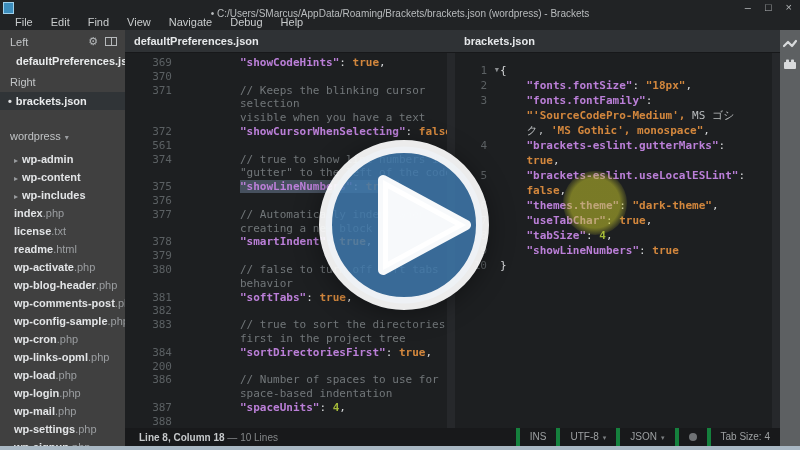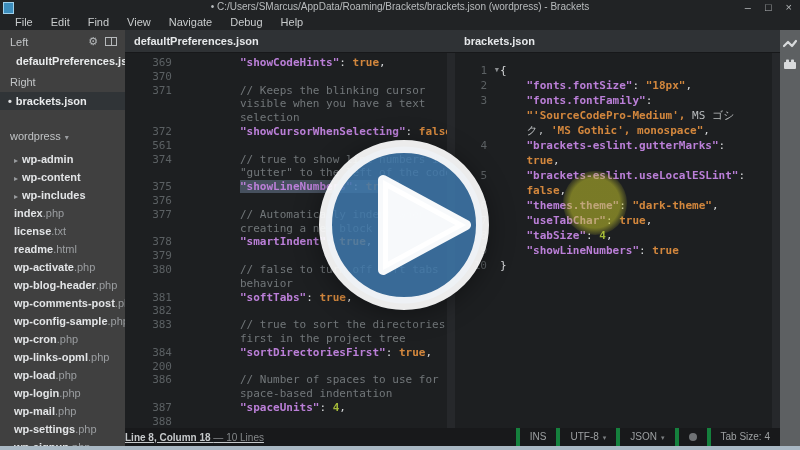--- a/index.html
+++ b/index.html
@@ -3,21 +3,21 @@
 <meta charset="utf-8">
 <style>
   html,body{margin:0;padding:0;background:#000;}
   #stage{position:relative;width:800px;height:450px;overflow:hidden;
     font-family:"Liberation Sans",sans-serif;background:#1d1f21;-webkit-font-smoothing:antialiased;}
 
   
   #titlebar{position:absolute;left:0;top:0;width:800px;height:30px;background:#212325;}
   #appicon{position:absolute;left:3px;top:2px;width:11px;height:12px;background:#3c8dbc;
     border:1px solid #9fd0ea;box-sizing:border-box;color:#fff;font-size:8px;line-height:10px;text-align:center;}
-  #wintitle{position:absolute;left:0;top:1px;width:800px;text-align:center;color:#b9bcbe;font-size:10px;}
+  #wintitle{position:absolute;left:0;top:8px;width:800px;text-align:center;color:#b9bcbe;font-size:10px;}
   #winbtns{position:absolute;right:8px;top:1px;color:#b4b7b9;font-size:11px;display:flex;gap:14px;}
   #winbtns span{cursor:default;}
   #menubar{position:absolute;left:6px;top:15px;height:15px;display:flex;}
   .menu-item{color:#c9cccd;font-size:11px;padding:0 9px;line-height:15px;}
 
   
   #sidebar{position:absolute;left:0;top:30px;width:125px;height:416px;background:#404040;color:#dadcde;}
   .sb-label{padding:6px 0 4px 10px;font-size:11px;color:#c3c6c8;position:relative;}
   .sb-file{padding:3px 0 3px 16px;font-size:11px;font-weight:bold;color:#e9ebec;white-space:nowrap;}
   .sb-file.active{background:#303437;padding-left:8px;}
@@ -62,21 +62,21 @@
   .sel{background:#46505e;}
   .scroll-track{position:absolute;top:0;right:0;width:8px;height:100%;background:#26282b;}
 
   
   #toolbar{position:absolute;right:0;top:30px;width:20px;height:416px;background:#5d6062;}
   .tb-icon{width:14px;margin:8px auto 0;display:block;color:#d8dadc;}
 
   
   #statusbar{position:absolute;left:125px;top:428px;width:655px;height:18px;background:#18191b;
     color:#9da0a2;font-size:10px;display:flex;align-items:center;}
-  #status-left{padding-left:0;flex:1;font-weight:bold;color:#c6c9cb;text-decoration:underline;}
+  #status-left{padding-left:14px;flex:1;font-weight:bold;color:#c6c9cb;}
   #status-left .dim{font-weight:normal;color:#85888a;}
   .status-item{padding:0 10px;border-left:4px solid #15803d;height:18px;line-height:18px;white-space:nowrap;}
   .status-item .dd{font-size:7px;color:#7c7f82;margin-left:4px;}
   #lint-dot{width:8px;height:8px;border-radius:50%;background:#6f7275;display:inline-block;vertical-align:middle;}
 
   
   #bottom-strip{position:absolute;left:0;top:446px;width:800px;height:4px;background:#a9b8c4;}
 
   
   #click-halo{position:absolute;left:563px;top:171px;width:64px;height:64px;border-radius:50%;
@@ -149,22 +149,22 @@
       </div>
   </div>
 
   <div class="pane" id="pane-left">
     <div class="pane-header">defaultPreferences.json</div>
     <div class="code-area" id="code-left">
       <div class="scroll-track"></div>
     <div class="code-row"><span class="gutter">369</span><span class="code"><span class="tk-key">        "showCodeHints"</span><span class="tk-punct">: </span><span class="tk-atom">true</span><span class="tk-punct">,</span></span></div>
         <div class="code-row"><span class="gutter">370</span><span class="code"></span></div>
         <div class="code-row"><span class="gutter">371</span><span class="code"><span class="tk-comment">        // Keeps the blinking cursor</span></span></div>
+        <div class="code-row"><span class="gutter"></span><span class="code"><span class="tk-comment">        selection</span></span></div>
         <div class="code-row"><span class="gutter"></span><span class="code"><span class="tk-comment">        visible when you have a text</span></span></div>
-        <div class="code-row"><span class="gutter"></span><span class="code"><span class="tk-comment">        selection</span></span></div>
         <div class="code-row"><span class="gutter">372</span><span class="code"><span class="tk-key">        "showCursorWhenSelecting"</span><span class="tk-punct">: </span><span class="tk-atom">false</span><span class="tk-punct">,</span></span></div>
         <div class="code-row"><span class="gutter">561</span><span class="code"></span></div>
         <div class="code-row"><span class="gutter">374</span><span class="code"><span class="tk-comment">        // true to show line numbers in a</span></span></div>
         <div class="code-row"><span class="gutter"></span><span class="code"><span class="tk-comment">        "gutter" to the left of the code</span></span></div>
         <div class="code-row"><span class="gutter">375</span><span class="code"><span class="tk-punct">        </span><span class="tk-key sel">"showLineNumbers"</span><span class="tk-punct sel">: </span><span class="tk-atom sel">true</span><span class="tk-punct sel">,</span></span></div>
         <div class="code-row"><span class="gutter">376</span><span class="code"></span></div>
         <div class="code-row"><span class="gutter">377</span><span class="code"><span class="tk-comment">        // Automatically indent when</span></span></div>
         <div class="code-row"><span class="gutter"></span><span class="code"><span class="tk-comment">        creating a new block</span></span></div>
         <div class="code-row"><span class="gutter">378</span><span class="code"><span class="tk-key">        "smartIndent"</span><span class="tk-punct">: </span><span class="tk-atom">true</span><span class="tk-punct">,</span></span></div>
         <div class="code-row"><span class="gutter">379</span><span class="code"></span></div>

